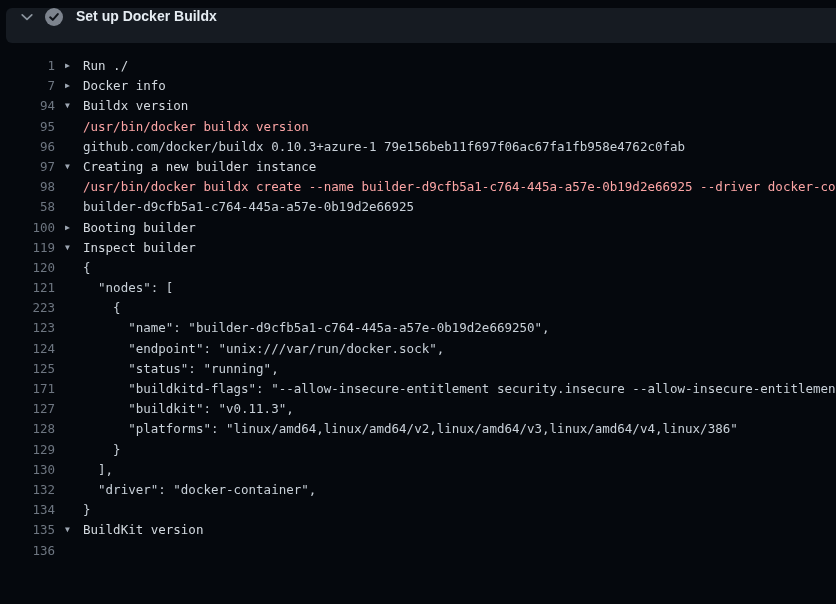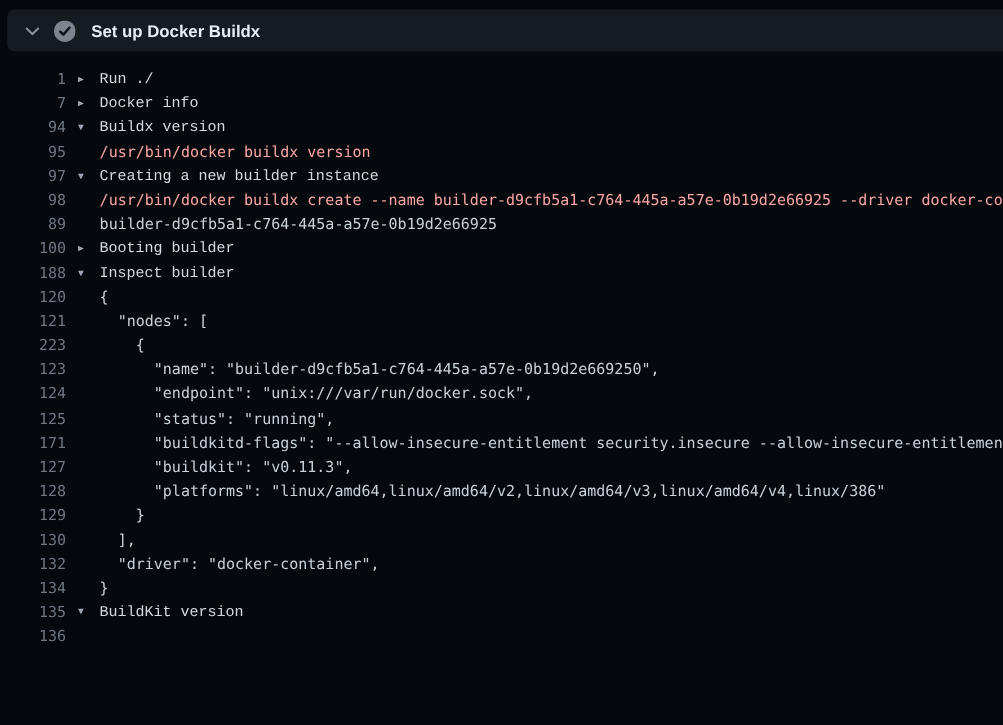--- a/index.html
+++ b/index.html
@@ -16,21 +16,20 @@
   }
   .step-header {
     position: absolute;
     left: 6px;
     top: 8px;
     right: 0;
     height: 35px;
     background: #161b22;
     border-radius: 6px 0 0 6px;
     display: flex;
-    align-items: center;
     cursor: pointer;
   }
   .chev {
     margin-left: 12px;
     width: 18px;
     height: 18px;
     display: flex;
     align-items: center;
     justify-content: center;
   }
@@ -80,21 +79,21 @@
     padding-left: 10px;
     color: #9ea7b3;
     font-size: 8px;
     display: inline-block;
   }
   .text {
     color: #c9d1d9;
   }
   .row.command .text { color: #fca5a5; }
   .row.group-collapsed .text,
-  .row.group-expanded .text { color: #d4dae0; font-family: Liberation Mono, monospace; }
+  .row.group-expanded .text { color: #d4dae0; }
   .row.group-collapsed,
   .row.group-expanded { cursor: pointer; }
 </style>
 </head>
 <body>
 
 <div>
   <div class="step-header">
     <span class="chev">
       <svg width="16" height="16" viewBox="0 0 16 16">
@@ -107,25 +106,26 @@
         <path d="M4.6 8.3 L6.9 10.5 L11.4 5.4" stroke="#10141a" stroke-width="1.8" fill="none" stroke-linecap="round" stroke-linejoin="round"></path>
       </svg>
     </span>
     <span class="step-title">Set up Docker Buildx</span>
   </div>
   <div class="log" id="log">
       <div class="row group-collapsed"><span class="num">1</span><span class="marker">▶</span><span class="text">Run ./</span></div>
       <div class="row group-collapsed"><span class="num">7</span><span class="marker">▶</span><span class="text">Docker info</span></div>
       <div class="row group-expanded"><span class="num">94</span><span class="marker">▼</span><span class="text">Buildx version</span></div>
       <div class="row command"><span class="num">95</span><span class="marker"></span><span class="text">/usr/bin/docker buildx version</span></div>
+      <div class="row output"><span class="num">96</span><span class="marker"></span><span class="text">github.com/docker/buildx 0.10.3+azure-1 79e156beb11f697f06ac67fa1fb958e4762c0fab</span></div>
       <div class="row group-expanded"><span class="num">97</span><span class="marker">▼</span><span class="text">Creating a new builder instance</span></div>
       <div class="row command"><span class="num">98</span><span class="marker"></span><span class="text">/usr/bin/docker buildx create --name builder-d9cfb5a1-c764-445a-a57e-0b19d2e66925 --driver docker-container</span></div>
-      <div class="row output"><span class="num">89</span><span class="marker"></span><span class="text">builder-d9cfb5a1-c764-445a-a57e-0b19d2e66925</span></div>
+      <div class="row output"><span class="num">58</span><span class="marker"></span><span class="text">builder-d9cfb5a1-c764-445a-a57e-0b19d2e66925</span></div>
       <div class="row group-collapsed"><span class="num">100</span><span class="marker">▶</span><span class="text">Booting builder</span></div>
-      <div class="row group-expanded"><span class="num">188</span><span class="marker">▼</span><span class="text">Inspect builder</span></div>
+      <div class="row group-expanded"><span class="num">119</span><span class="marker">▼</span><span class="text">Inspect builder</span></div>
       <div class="row output"><span class="num">120</span><span class="marker"></span><span class="text">{</span></div>
       <div class="row output"><span class="num">121</span><span class="marker"></span><span class="text">  "nodes": [</span></div>
       <div class="row output"><span class="num">223</span><span class="marker"></span><span class="text">    {</span></div>
       <div class="row output"><span class="num">123</span><span class="marker"></span><span class="text">      "name": "builder-d9cfb5a1-c764-445a-a57e-0b19d2e669250",</span></div>
       <div class="row output"><span class="num">124</span><span class="marker"></span><span class="text">      "endpoint": "unix:///var/run/docker.sock",</span></div>
       <div class="row output"><span class="num">125</span><span class="marker"></span><span class="text">      "status": "running",</span></div>
       <div class="row output"><span class="num">171</span><span class="marker"></span><span class="text">      "buildkitd-flags": "--allow-insecure-entitlement security.insecure --allow-insecure-entitlement network</span></div>
       <div class="row output"><span class="num">127</span><span class="marker"></span><span class="text">      "buildkit": "v0.11.3",</span></div>
       <div class="row output"><span class="num">128</span><span class="marker"></span><span class="text">      "platforms": "linux/amd64,linux/amd64/v2,linux/amd64/v3,linux/amd64/v4,linux/386"</span></div>
       <div class="row output"><span class="num">129</span><span class="marker"></span><span class="text">    }</span></div>

